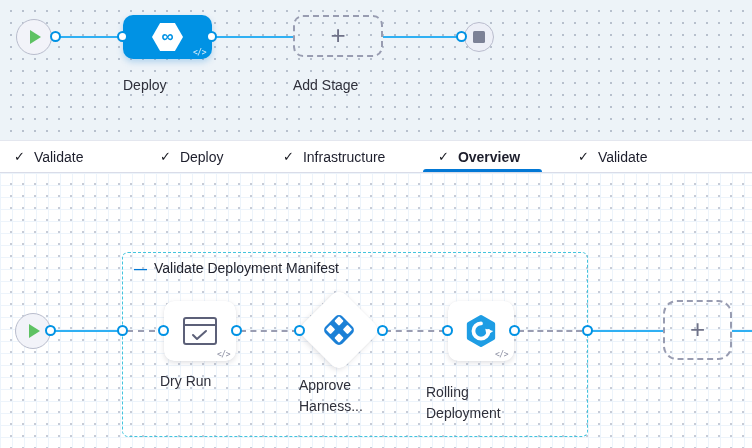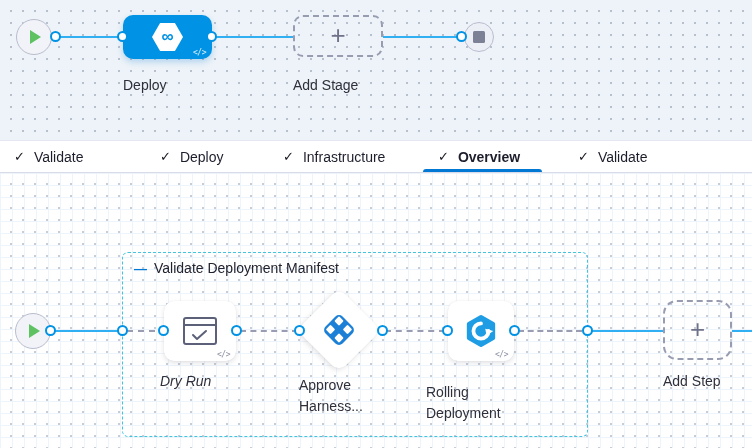--- a/index.html
+++ b/index.html
@@ -173,21 +173,21 @@
   <div class="step-box" style="left:164px; top:128px;">
     <svg width="36" height="30" viewBox="0 0 36 30">
       <rect x="2" y="2" width="32" height="26" rx="2" fill="none" stroke="#5c6078" stroke-width="2"></rect>
       <line x1="2" y1="9" x2="34" y2="9" stroke="#5c6078" stroke-width="2"></line>
       <path d="M11 19 l4 4 l9 -8" fill="none" stroke="#5c6078" stroke-width="2" stroke-linecap="round" stroke-linejoin="round"></path>
     </svg>
     <span class="code-chip">&lt;/&gt;</span>
   </div>
   <div class="port" style="left:158px; top:152px;"></div>
   <div class="port" style="left:231px; top:152px;"></div>
-  <div class="node-label" style="left:160px; top:198px; width:80px;font-style:italic;">Dry Run</div>
+  <div class="node-label" style="left:160px; top:198px; width:80px;">Dry Run</div>
 
   <div class="diamond"></div>
   <svg class="diamond-icon" viewBox="0 0 38 38">
     <rect x="7" y="7" width="24" height="24" rx="5" fill="#1b80d6" transform="rotate(45 19 19)"></rect>
     <rect x="15.6" y="6.6" width="6.8" height="6.8" rx="1.2" fill="#fff" transform="rotate(45 19 10)"></rect>
     <rect x="7.1" y="15.1" width="6.8" height="6.8" rx="1.2" fill="#fff" transform="rotate(45 10.5 18.5)"></rect>
     <rect x="24.1" y="15.1" width="6.8" height="6.8" rx="1.2" fill="#fff" transform="rotate(45 27.5 18.5)"></rect>
     <rect x="15.6" y="23.6" width="6.8" height="6.8" rx="1.2" fill="#fff" transform="rotate(45 19 27)"></rect>
   </svg>
   <div class="port" style="left:294px; top:152px;"></div>
@@ -204,14 +204,13 @@
   </div>
   <div class="port" style="left:442px; top:152px;"></div>
   <div class="port" style="left:509px; top:152px;"></div>
   <div class="node-label" style="left:426px; top:209px; width:110px;">Rolling Deployment</div>
 
   <div class="port" style="left:582px; top:152px;"></div>
 
   <div class="add-box" style="left:663px; top:127px; width:69px; height:60px; border-radius:14px;">
     <span class="plus">+</span>
   </div>
-  <div class="node-label" style="left:663px; top:198px; width:69px;">Add Step</div>
 </div>
 
 </body></html>

